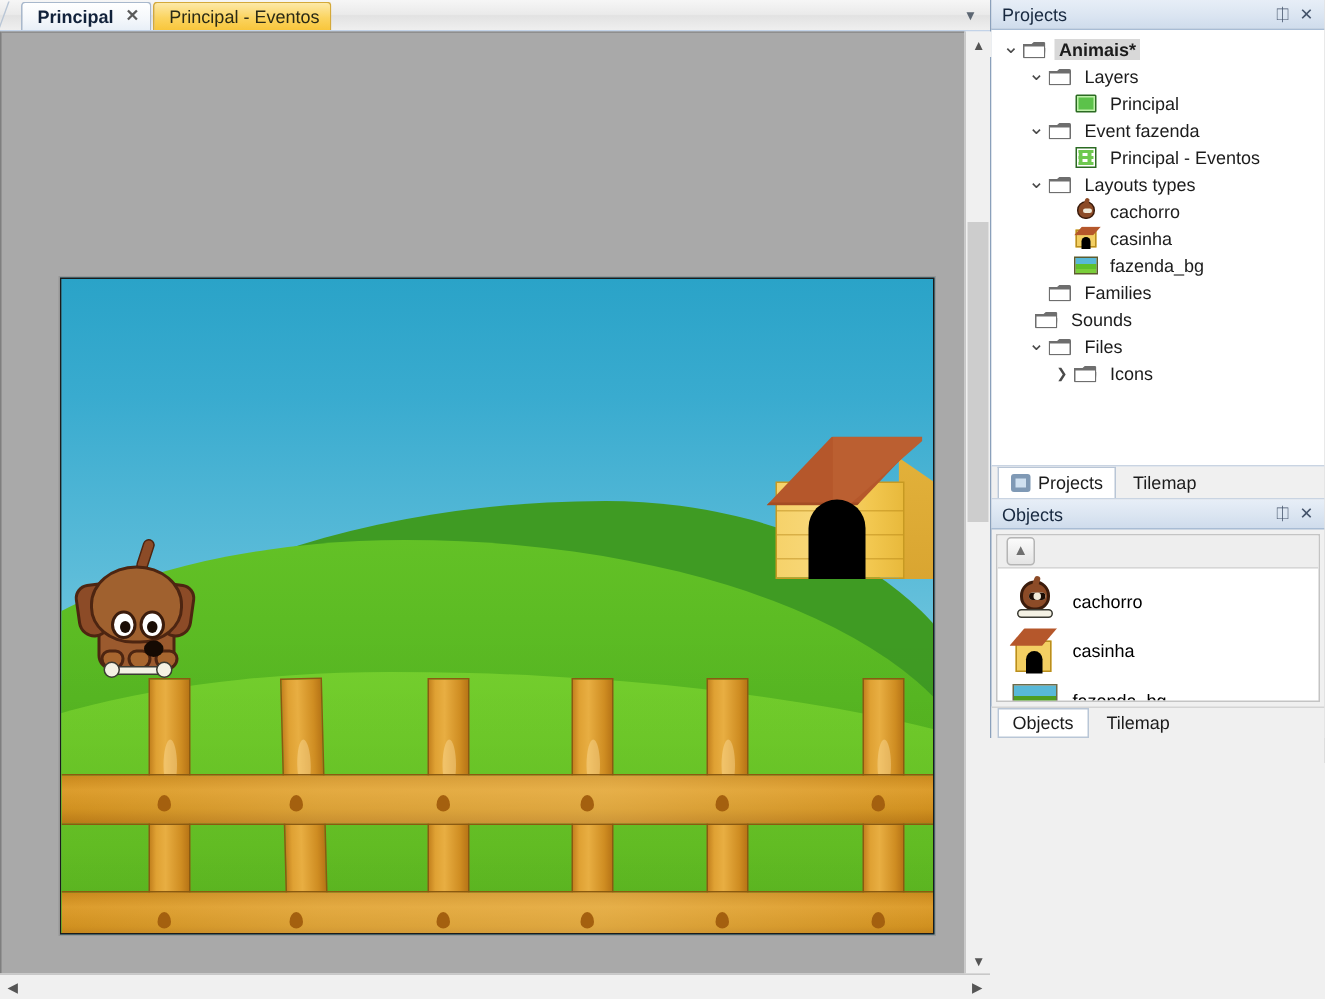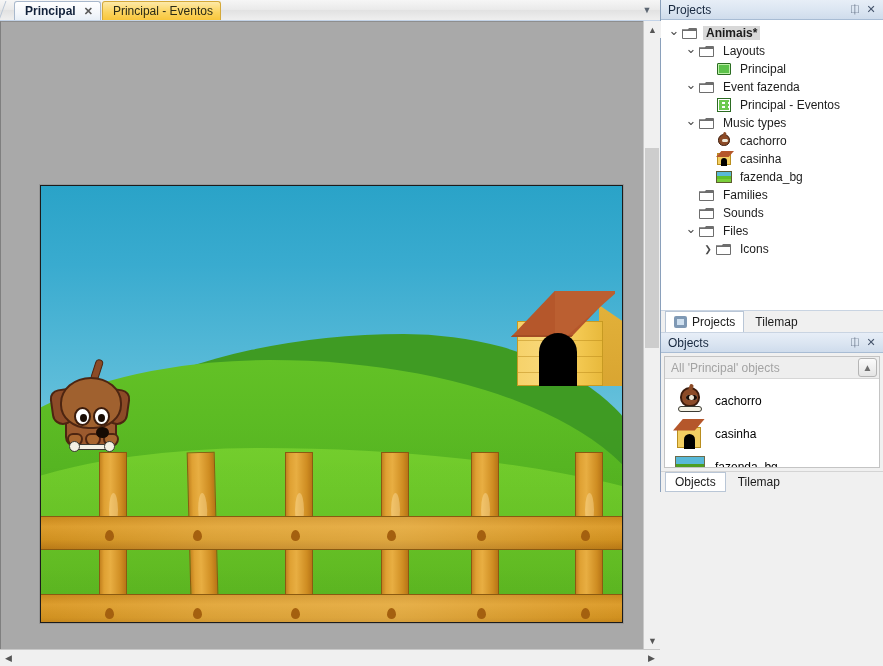--- a/index.html
+++ b/index.html
@@ -501,21 +501,21 @@
           <span class="ticon ic-folder">
             <i></i>
           </span>
           <span class="tlabel">Animais*</span>
         </div>
         <div class="trow" style="padding-left: 23px;">
           <span class="tw" style="font-size: 13px; margin-top: -5px;">⌄</span>
           <span class="ticon ic-folder">
             <i></i>
           </span>
-          <span class="tlabel">Layouts</span>
+          <span class="tlabel">Layers</span>
         </div>
         <div class="trow" style="padding-left: 40px;">
           <span class="tw empty">⌄</span>
           <span class="ticon ic-layout">
             <i></i>
           </span>
           <span class="tlabel">Principal</span>
         </div>
         <div class="trow" style="padding-left: 23px;">
           <span class="tw" style="font-size: 13px; margin-top: -5px;">⌄</span>
@@ -529,21 +529,21 @@
           <span class="ticon ic-sheet">
             <i></i>
           </span>
           <span class="tlabel">Principal - Eventos</span>
         </div>
         <div class="trow" style="padding-left: 23px;">
           <span class="tw" style="font-size: 13px; margin-top: -5px;">⌄</span>
           <span class="ticon ic-folder">
             <i></i>
           </span>
-          <span class="tlabel">Music types</span>
+          <span class="tlabel">Layouts types</span>
         </div>
         <div class="trow" style="padding-left: 40px;">
           <span class="tw empty">⌄</span>
           <span class="ticon ic-dog">
             <i></i>
           </span>
           <span class="tlabel">cachorro</span>
         </div>
         <div class="trow" style="padding-left: 40px;">
           <span class="tw empty">⌄</span>
@@ -559,21 +559,21 @@
           </span>
           <span class="tlabel">fazenda_bg</span>
         </div>
         <div class="trow" style="padding-left: 23px;">
           <span class="tw empty">⌄</span>
           <span class="ticon ic-folder">
             <i></i>
           </span>
           <span class="tlabel">Families</span>
         </div>
-        <div class="trow" style="padding-left: 23px;">
+        <div class="trow" style="padding-left: 14px;">
           <span class="tw empty">⌄</span>
           <span class="ticon ic-folder">
             <i></i>
           </span>
           <span class="tlabel">Sounds</span>
         </div>
         <div class="trow" style="padding-left: 23px;">
           <span class="tw" style="font-size: 13px; margin-top: -5px;">⌄</span>
           <span class="ticon ic-folder">
             <i></i>
@@ -604,21 +604,20 @@
     <div id="objects-panel">
       <div class="panel-title">
         <span>Objects</span>
         <span class="spacer"></span>
         <span class="pt-btn">⎅</span>
         <span class="pt-btn">✕</span>
       </div>
 
       <div id="objects-body">
         <div id="obj-filter">
-          <span class="ph">All 'Principal' objects</span>
           <span id="obj-up">▲</span>
         </div>
         <div id="obj-list">
 
         <div class="objrow">
               <span class="objicon obj-dog">
                 <i></i>
                 <b></b>
               </span>
               <span>cachorro</span>

